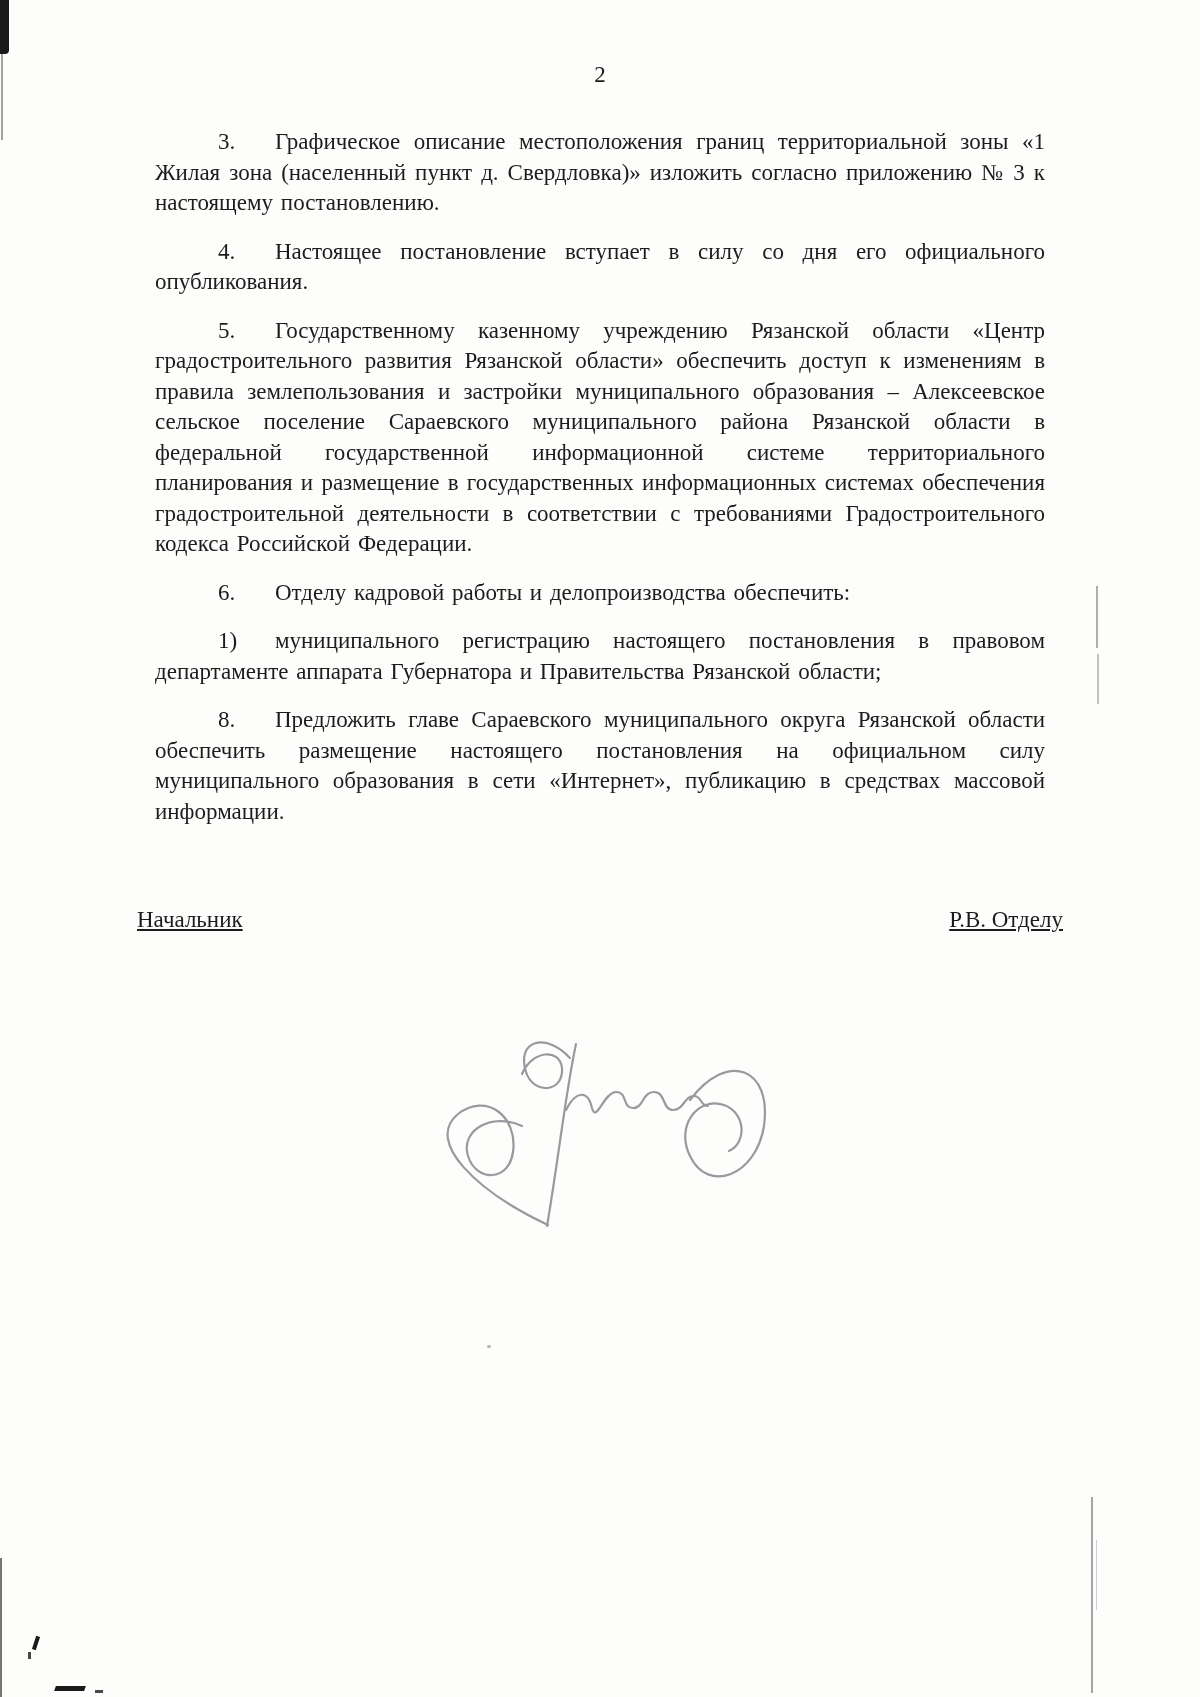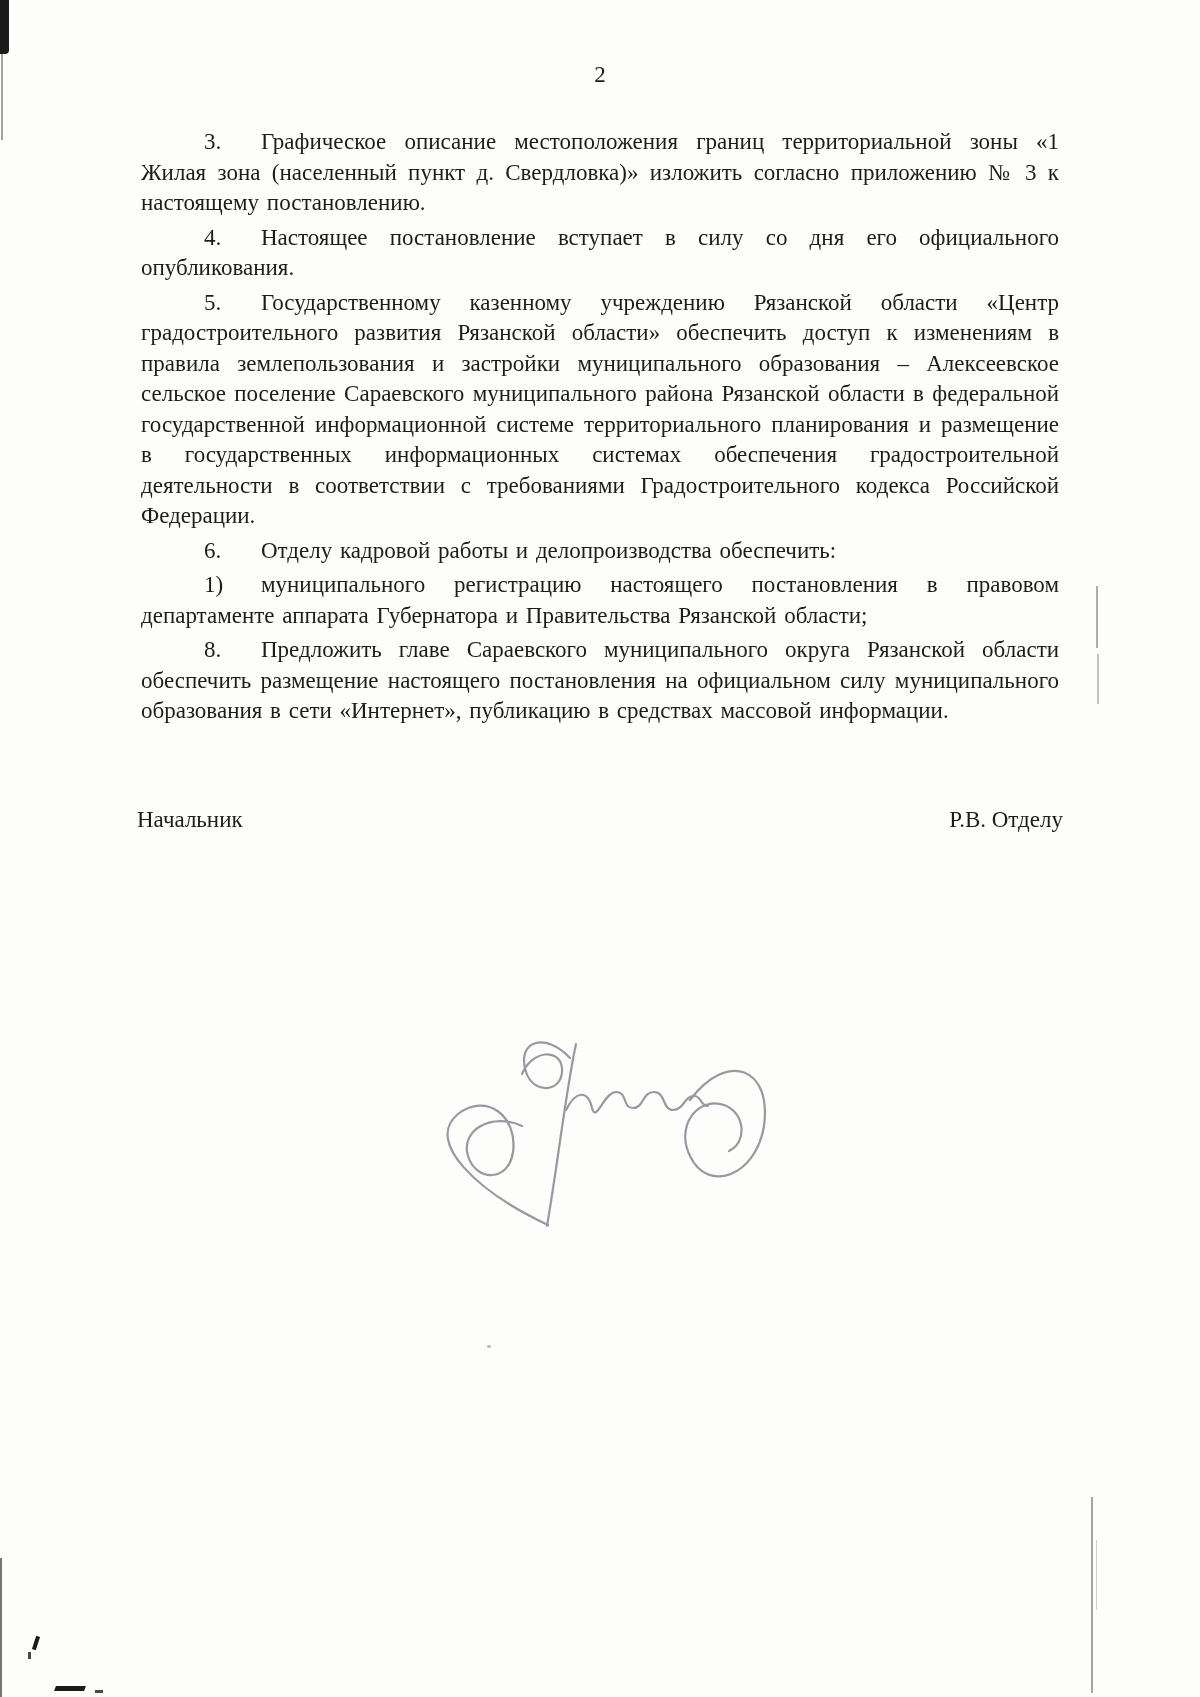--- a/index.html
+++ b/index.html
@@ -25,41 +25,42 @@
   }
 
   .page-number {
     text-align: center;
     font-size: 23px;
     line-height: 30px;
     margin: 0 0 37px 0;
   }
 
   .para {
-    margin: 4px;
+    margin: 18px;
     font-size: 23px;
     line-height: 30.5px;
     text-align: justify;
     text-align-last: left;
     text-indent: 63px;
     word-spacing: 2px;
   }
 
   .marker {
     display: inline-block;
     width: 57px;
     text-indent: 0;
   }
 
   .signoff {
     display: flex;
     justify-content: space-between;
     margin-top: 78px;
     font-size: 23px;
     line-height: 30px;
+    text-decoration: underline;
   }
 
   .signature-svg {
     position: absolute;
     left: 408px;
     top: 1030px;
     width: 380px;
     height: 205px;
     pointer-events: none;
   }

